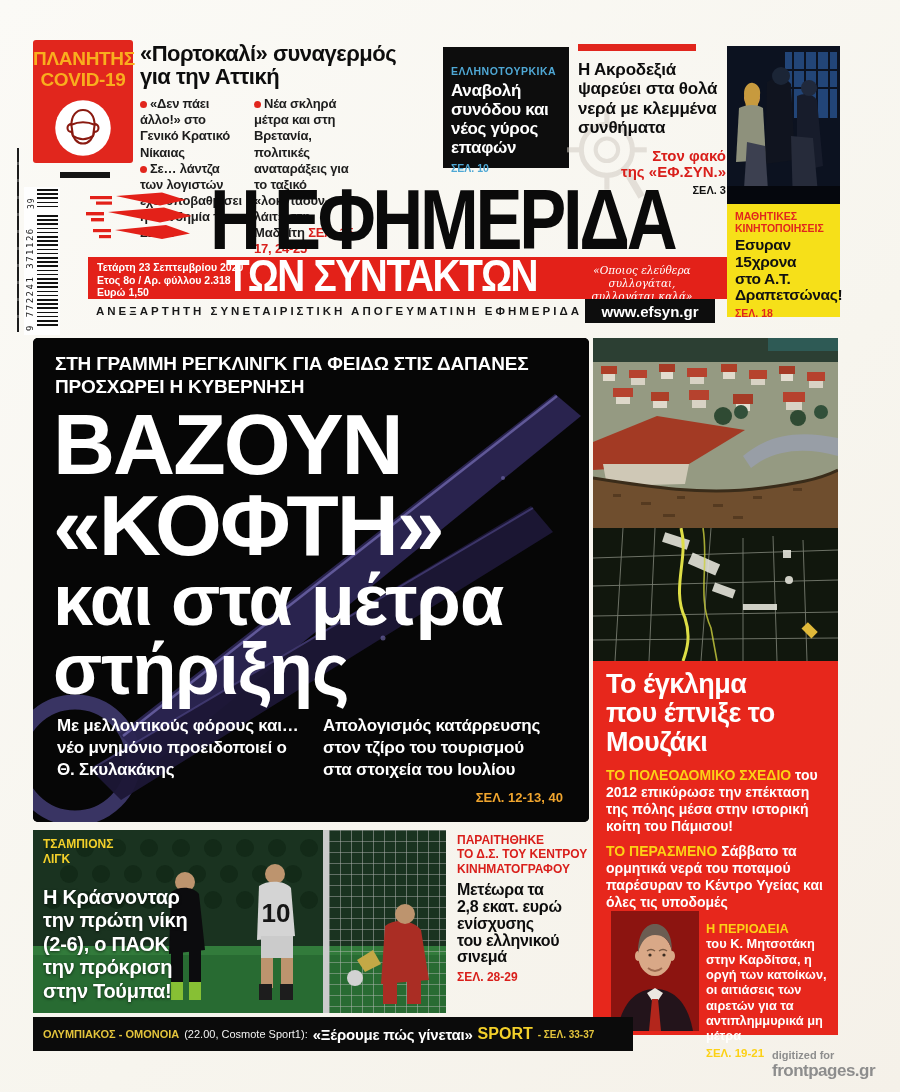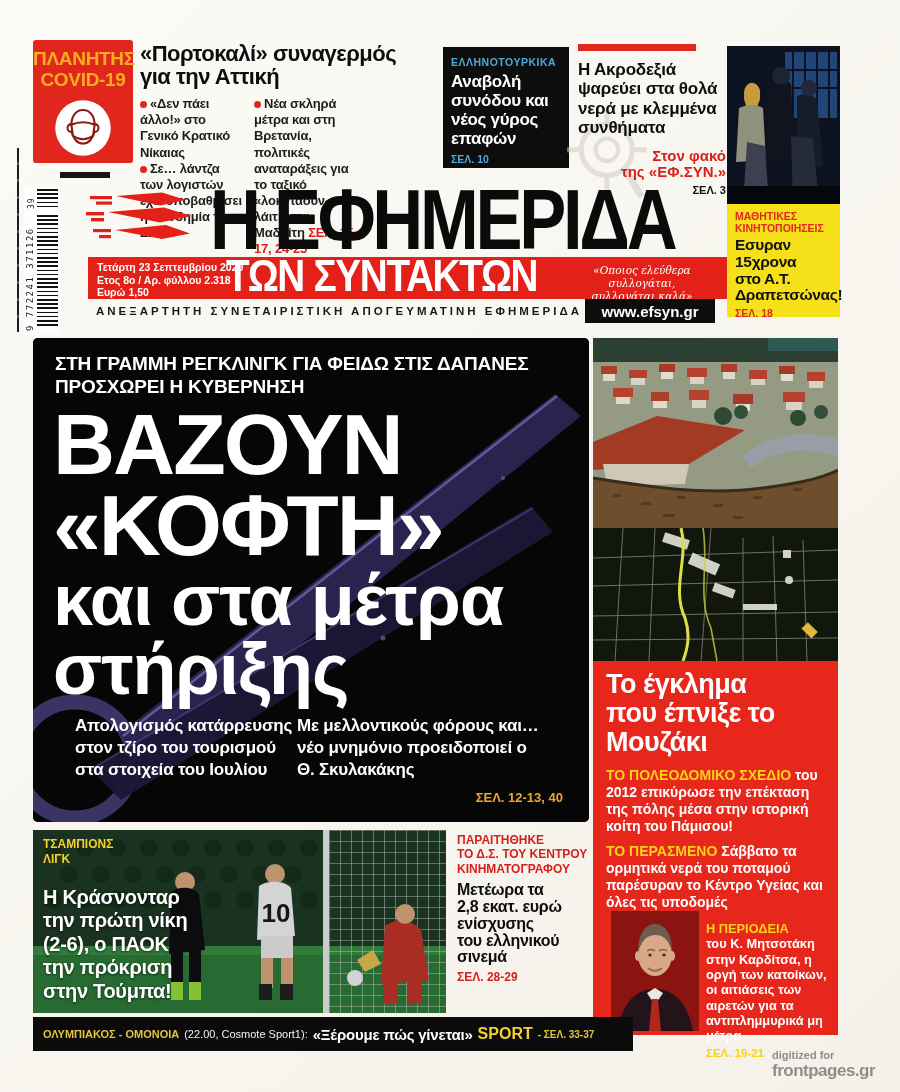--- a/index.html
+++ b/index.html
@@ -17,21 +17,21 @@
   #covid-dash{left:60px;top:172px;width:50px;height:6px;background:#151515;}
 
   #orange-alert{left:140px;top:42px;width:300px;}
   .oa-title{font-size:22px;font-weight:800;line-height:1.05;letter-spacing:-0.5px;color:#0d0d0d;}
   .oa-cols{display:flex;gap:9px;margin-top:8px;}
   .oa-col{width:105px;font-size:13px;font-weight:700;color:#1d1d1d;line-height:1.24;letter-spacing:-0.2px;}
   .dot{display:inline-block;width:7px;height:7px;border-radius:50%;background:#e1261d;margin-right:3px;}
   .oa-ref{color:#d91f1b;font-weight:800;}
 
   #gt-box{left:443px;top:47px;width:126px;height:121px;background:#0d0d0d;box-sizing:border-box;padding:9px 8px;}
-  .gt-kicker{color:#4fa8d5;font-size:10.5px;font-weight:800;letter-spacing:.5px;}
+  .gt-kicker{color:#4fa8d5;font-size:10.5px;font-weight:800;letter-spacing:.5px;margin-top:9px;}
   .gt-title{color:#fff;font-size:17px;font-weight:800;line-height:1.12;margin-top:4px;letter-spacing:-0.3px;}
   .gt-ref{color:#4fa8d5;font-size:10.5px;font-weight:800;margin-top:5px;}
 
   #farright{left:578px;top:44px;width:148px;}
   .fr-bar{width:118px;height:7px;background:#e1261d;margin-bottom:9px;}
   .fr-title{position:relative;z-index:1;font-size:17px;font-weight:800;line-height:1.14;color:#0d0d0d;letter-spacing:-0.2px;}
   .fr-high{position:relative;z-index:1;margin-top:10px;text-align:right;color:#d91f1b;font-size:15px;font-weight:800;line-height:1.12;}
   .fr-ref{position:relative;z-index:1;text-align:right;font-size:11px;font-weight:800;color:#111;margin-top:3px;}
   #fr-watermark{position:absolute;left:-12px;top:62px;z-index:0;opacity:.55;}
 
@@ -279,22 +279,22 @@
     </svg>
     <div class="lead-kicker prelines">ΣΤΗ ΓΡΑΜΜΗ ΡΕΓΚΛΙΝΓΚ ΓΙΑ ΦΕΙΔΩ ΣΤΙΣ ΔΑΠΑΝΕΣ
 ΠΡΟΣΧΩΡΕΙ Η ΚΥΒΕΡΝΗΣΗ</div>
     <div class="headline">
       <div class="hl-a">ΒΑΖΟΥΝ</div>
       <div class="hl-a">«ΚΟΦΤΗ»</div>
       <div class="hl-b">και στα μέτρα</div>
       <div class="hl-b">στήριξης</div>
     </div>
     <div class="lead-subs">
+      <div class="lead-sub sub-l">Με μελλοντικούς φόρους και… νέο μνημόνιο προειδοποιεί ο Θ. Σκυλακάκης</div>
       <div class="lead-sub sub-r">Απολογισμός κατάρρευσης στον τζίρο του τουρισμού στα στοιχεία του Ιουλίου</div>
-      <div class="lead-sub sub-l">Με μελλοντικούς φόρους και… νέο μνημόνιο προειδοποιεί ο Θ. Σκυλακάκης</div>
     </div>
     <div class="lead-ref">ΣΕΛ. 12-13, 40</div>
   </div>
 
   <div class="abs" id="flood-photo">
     <svg width="245" height="190" viewBox="0 0 245 190" preserveAspectRatio="none">
       <rect width="245" height="190" fill="#959a82"></rect>
       <rect width="245" height="24" fill="#2c3f33"></rect>
       <rect x="175" width="70" height="13" fill="#2e5a55"></rect>
       <g>

